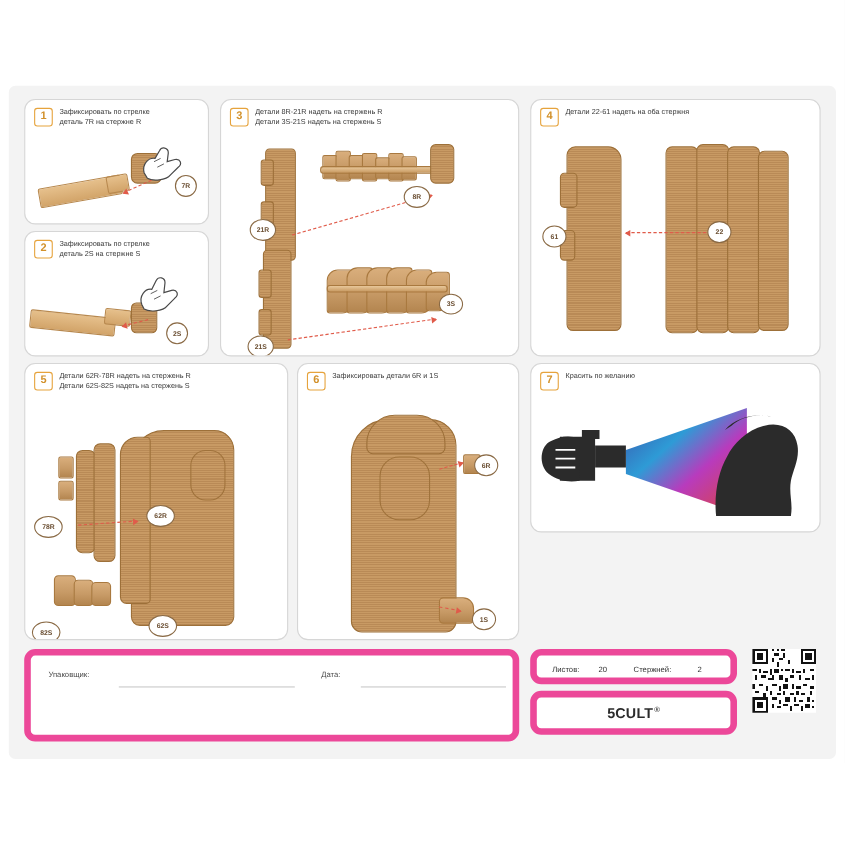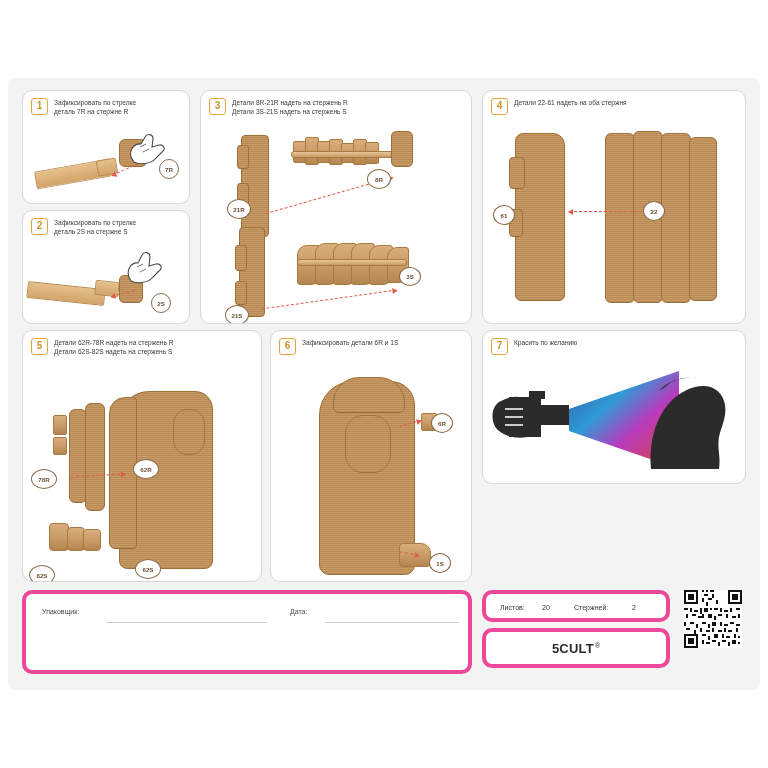--- a/index.html
+++ b/index.html
@@ -53,21 +53,21 @@
     border:0.7px solid #9d7039;border-radius:3px;
   }
   .rod{
     position:absolute;height:5px;border-radius:3px;
     background:linear-gradient(180deg,#e8c79a,#c89a62);border:0.7px solid #a9793f;
   }
   .hand{position:absolute;}
 
   
   .botpanel{
-    position:absolute;background:#fff;border:4px solid #ec4899;border-radius:10px;box-sizing:border-box;
+    position:absolute;background:#fff;border:6px solid #ec4899;border-radius:10px;box-sizing:border-box;
   }
   .field-label{font-size:7px;color:#4a4a4a;}
   .rule{position:absolute;height:0;border-bottom:1px solid #c9c9c9;}
   .brand{font-size:13px;font-weight:bold;color:#2b2b2b;letter-spacing:0.2px;}
   .qr{position:absolute;}
   .smalltxt{font-size:7px;color:#333;}
 </style>
 </head>
 <body>
 

